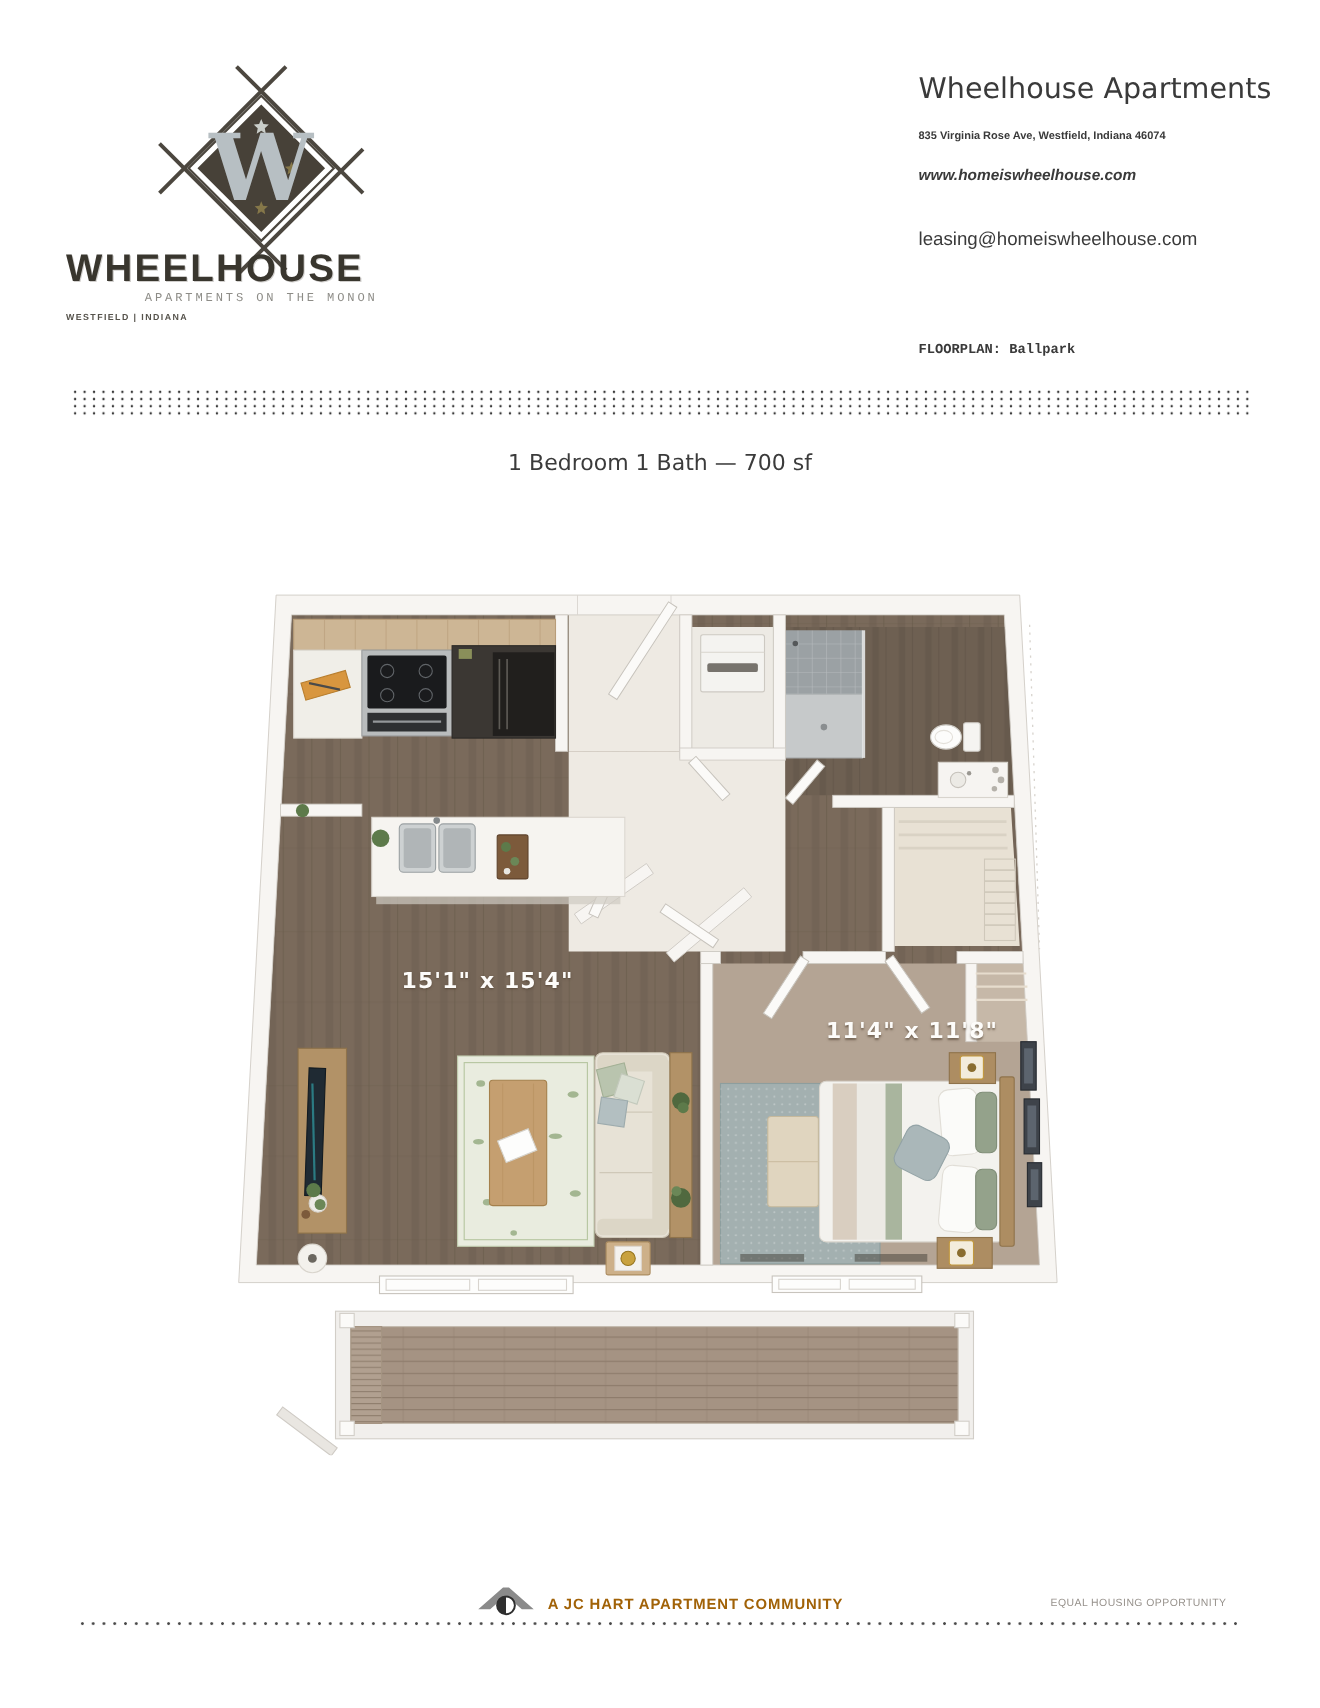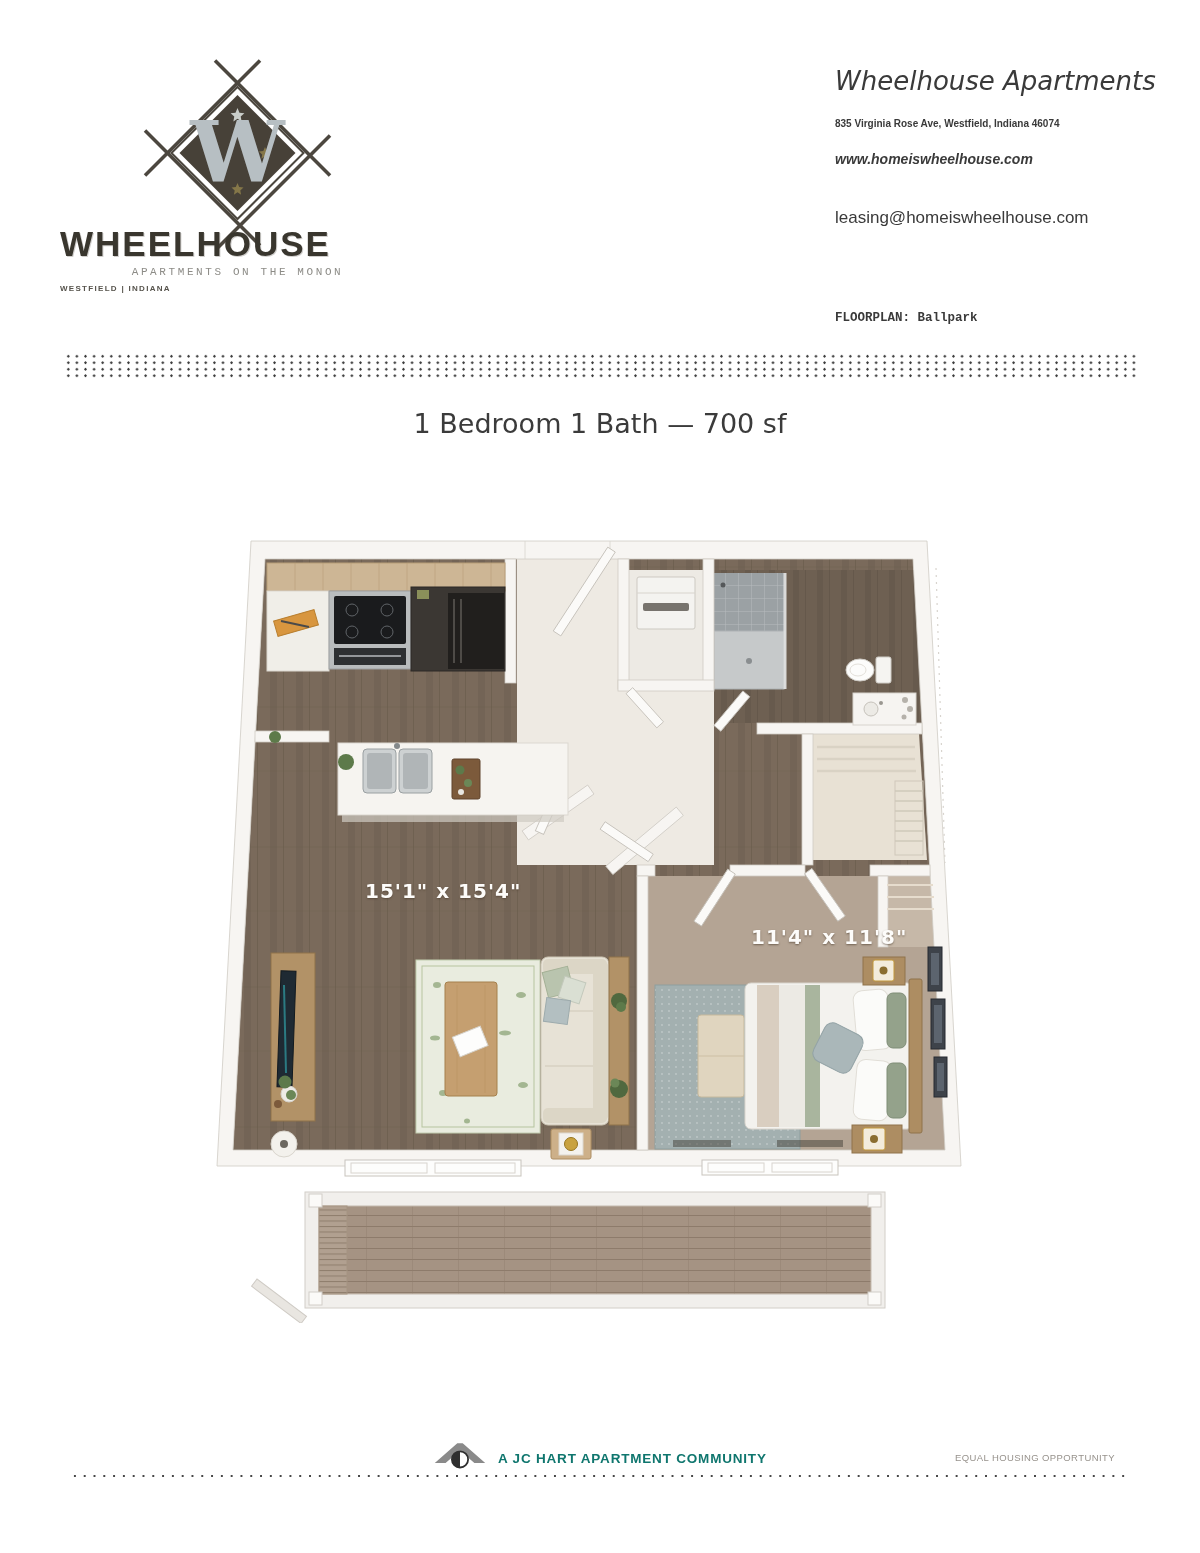--- a/index.html
+++ b/index.html
@@ -11,54 +11,54 @@
   .wordmark{position:absolute;left:60px;top:224px;width:355px;text-align:left;
             font-family:"Liberation Sans",sans-serif;font-weight:bold;font-size:35px;
             letter-spacing:2px;color:#39362e;text-shadow:1px 1px 0 rgba(70,65,55,.25);}
   .tagline{position:absolute;left:60px;top:266px;width:355px;text-align:center;
            font-family:Liberation Mono, monospace;font-size:11px;letter-spacing:2.6px;color:#8d8c87;}
   .loc{position:absolute;left:60px;top:284px;width:355px;text-align:left;
        font-family:"Liberation Sans",sans-serif;font-size:8px;font-weight:bold;
        letter-spacing:1.3px;color:#56534c;}
 
   
-  .hd-title{position:absolute;left:835px;top:66px;font-size:26px;color:#3a3a3a;font-style:italic;}
+  .hd-title{position:absolute;left:835px;top:66px;font-size:26px;color:#3a3a3a;}
   .hd-address{position:absolute;left:835px;top:118px;font-family:"Liberation Sans",sans-serif;
               font-size:10px;font-weight:bold;color:#3a3a3a;}
   .hd-web{position:absolute;left:835px;top:151px;font-family:"Liberation Sans",sans-serif;
           font-size:14px;font-weight:bold;color:#3a3a3a;text-decoration:none;font-style:italic;}
   .hd-mail{position:absolute;left:835px;top:171px;font-family:"Liberation Sans",sans-serif;
            font-size:17px;font-weight:normal;color:#3a3a3a;text-decoration:none;margin-top:37px;}
   .hd-fp{position:absolute;left:835px;top:311px;font-family:Liberation Mono, monospace;
          font-size:12.5px;font-weight:bold;color:#3a3a3a;}
 
   
   .dotband{position:absolute;left:64px;top:353px;width:1072px;height:26px;
     background-image:radial-gradient(circle,#3a3a3a 1px,transparent 1.4px);
     background-size:8.6px 6.5px;}
   .dotline{position:absolute;left:70px;top:1472px;width:1060px;height:8px;
     background-image:radial-gradient(circle,#474747 1.1px,transparent 1.4px);
     background-size:9.8px 8px;}
 
   
   .plan-title{position:absolute;left:0;top:408px;width:1200px;text-align:center;
-              font-size:27px;color:#3b3b3b;}
+              font-size:20px;color:#3b3b3b;}
 
   
   .plan-wrap{position:absolute;left:205px;top:533px;width:775px;height:790px;}
   .plan-svg{position:absolute;left:0;top:0;width:775px;height:790px;}
   .dim{position:absolute;font-weight:bold;font-size:20px;letter-spacing:1px;color:#fdfcfa;
        text-shadow:0 1px 2px rgba(70,55,40,.6);}
   .dim1{left:160px;top:346px;}
   .dim2{left:546px;top:392px;}
 
   
   .ft-icon{position:absolute;left:432px;top:1436px;width:56px;height:36px;}
   .ft-community{position:absolute;left:498px;top:1451px;font-family:"Liberation Sans",sans-serif;
-                font-size:13.5px;font-weight:bold;letter-spacing:.8px;color:#0f766e;}
+                font-size:13.5px;font-weight:bold;letter-spacing:.8px;color:#a16207;}
   .ft-equal{position:absolute;left:955px;top:1452px;width:175px;text-align:left;
             font-family:"Liberation Sans",sans-serif;font-size:9.5px;letter-spacing:.4px;color:#97928c;}
 </style>
 </head>
 <body>
 
 <div class="page">
 
   <svg class="logo-svg" viewBox="0 0 195 192">
     <defs>

